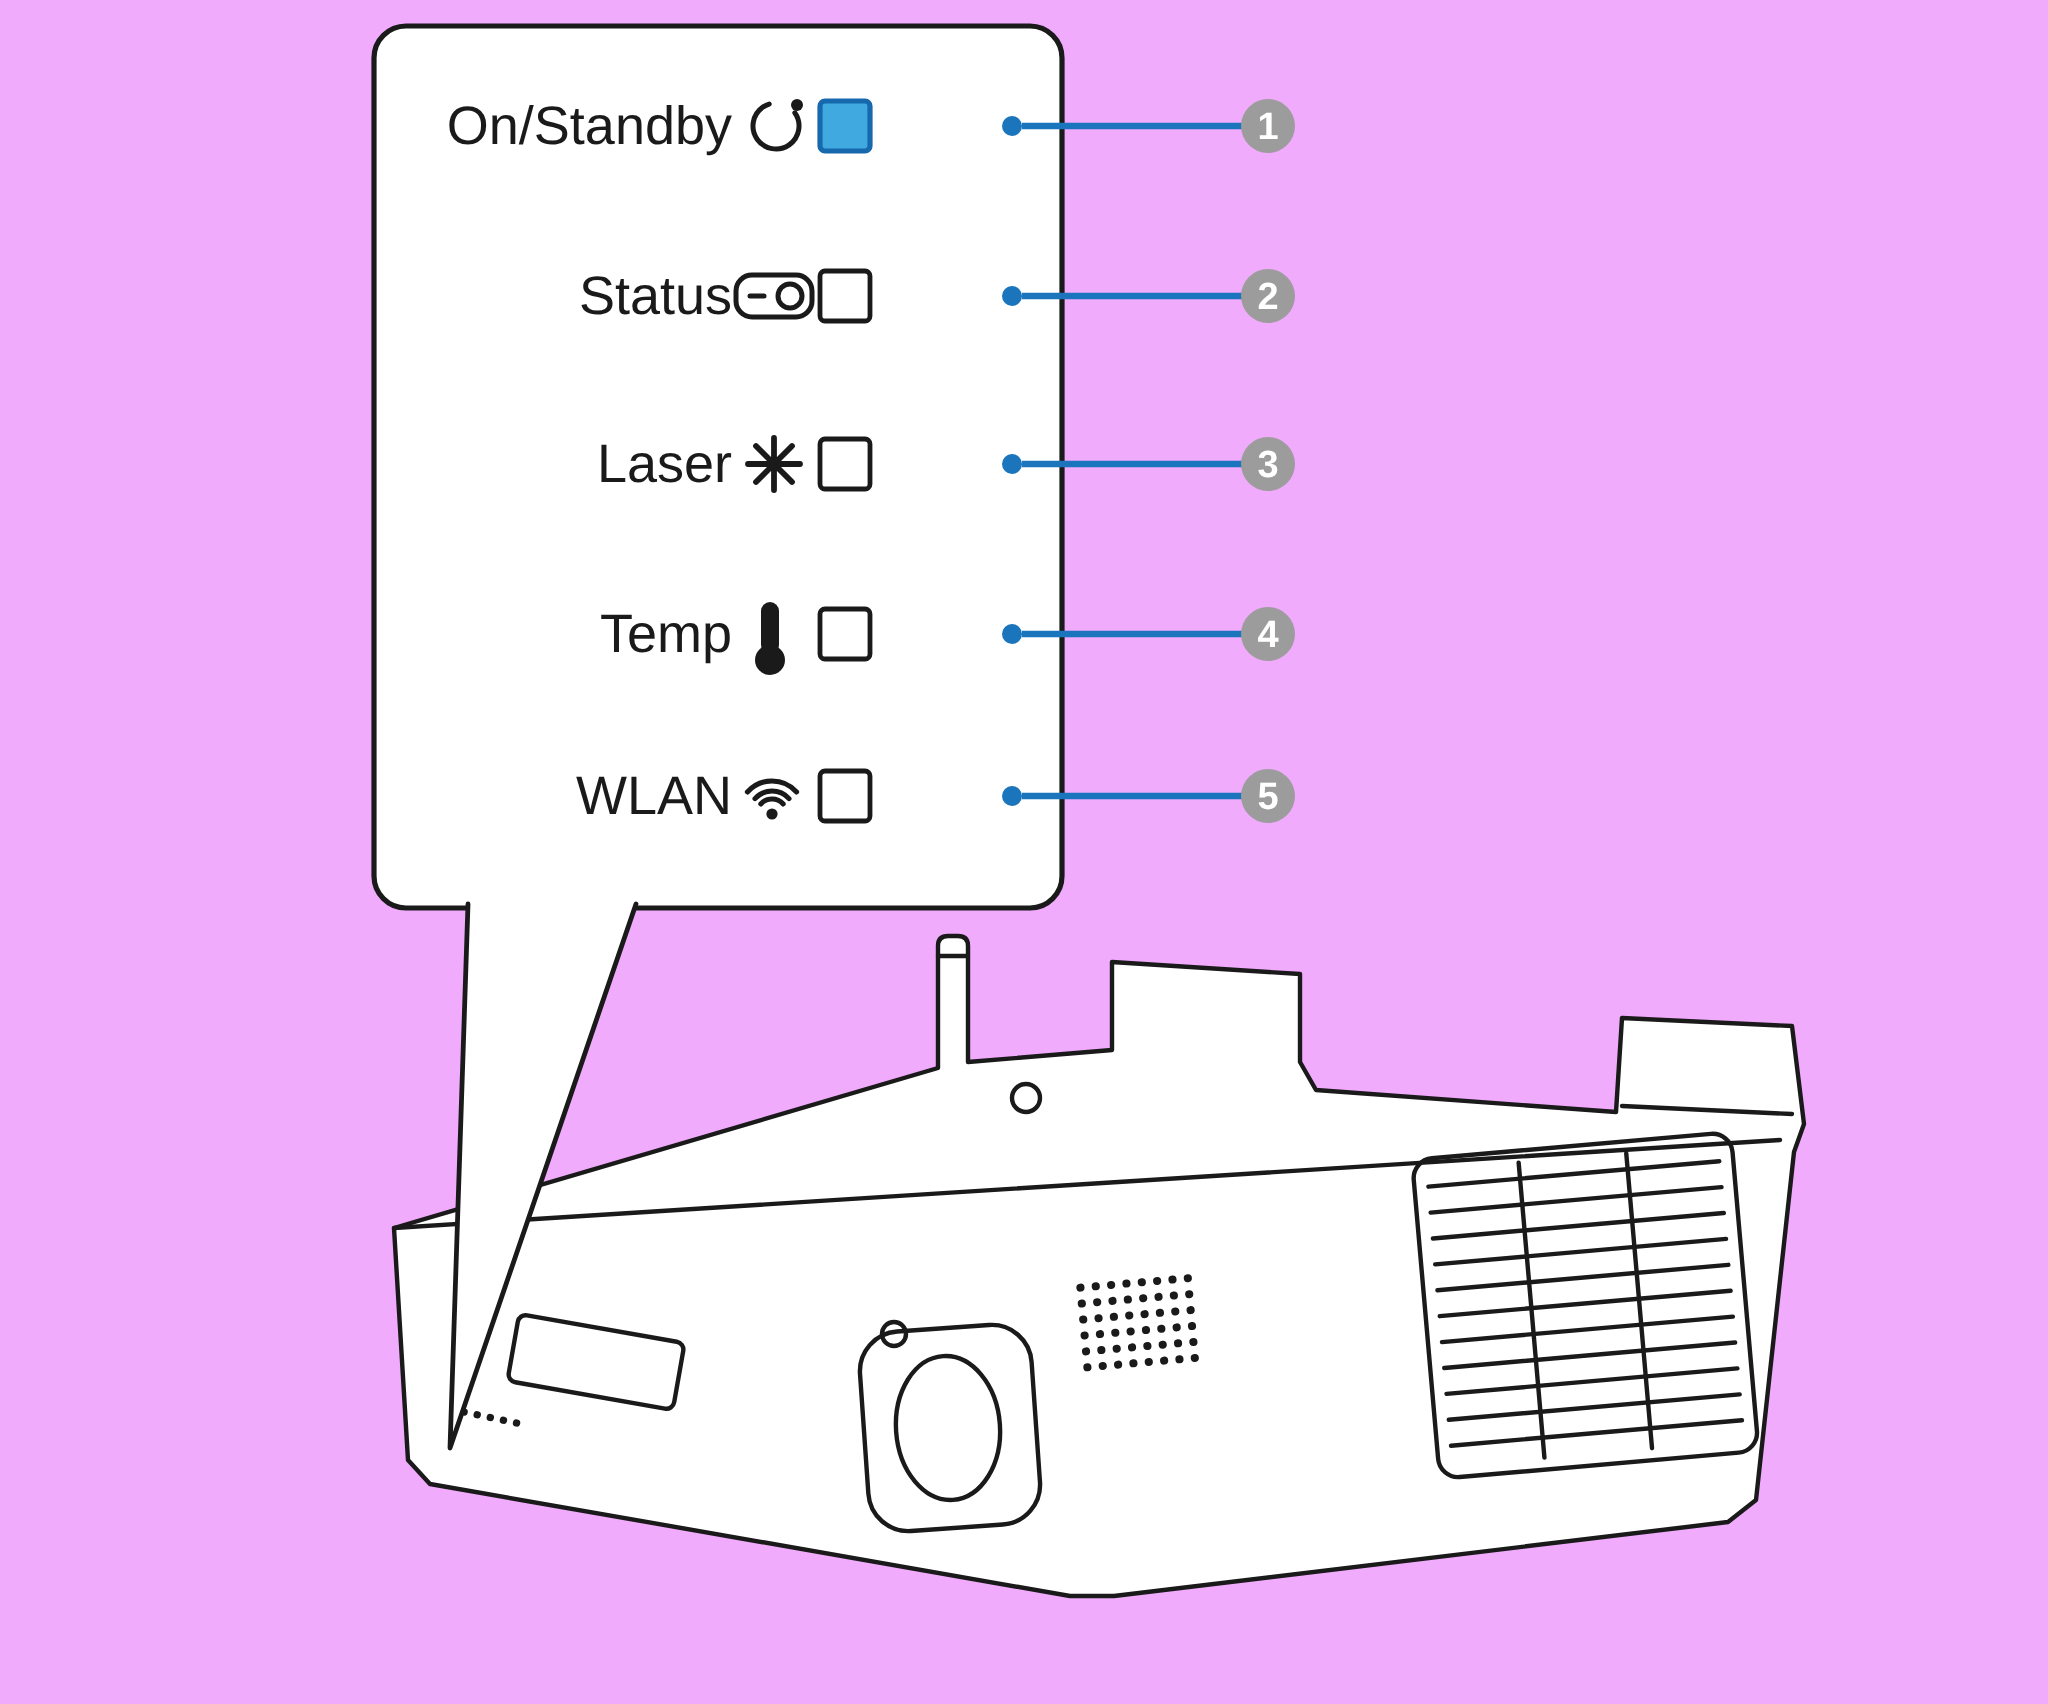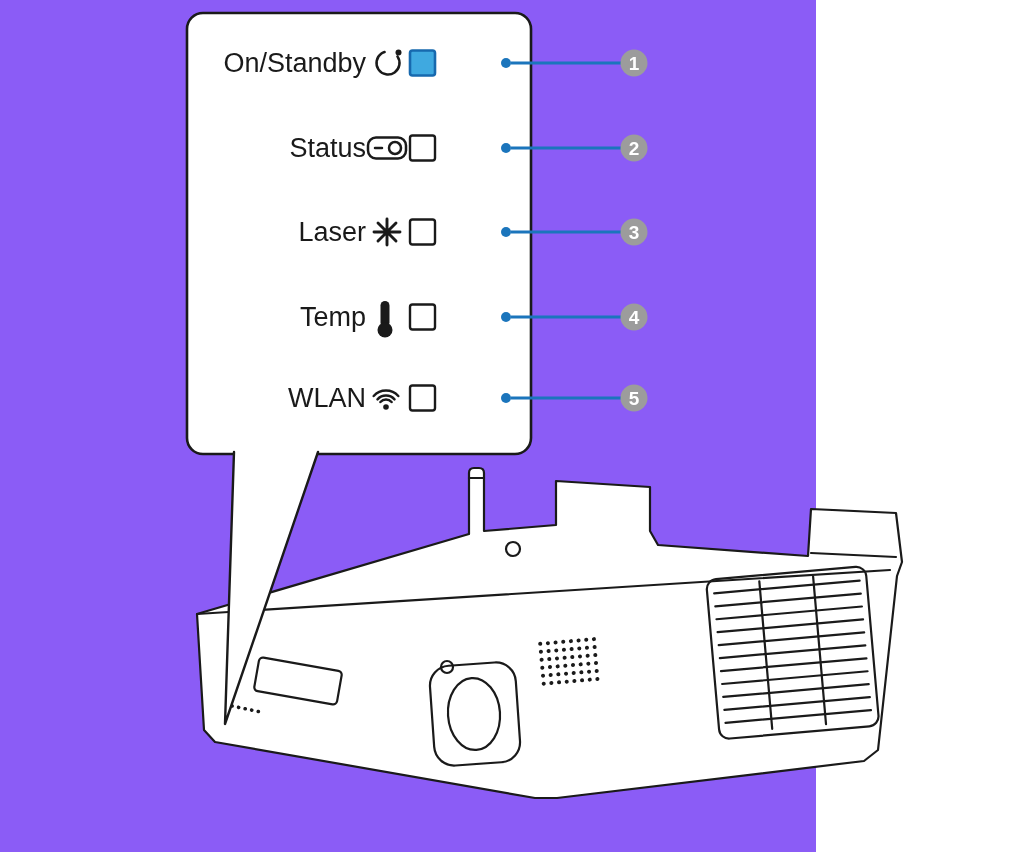--- a/index.html
+++ b/index.html
@@ -1,16 +1,16 @@
 <!DOCTYPE html>
 <html><head>
 <meta charset="utf-8">
 <style>
   html,body { margin:0; padding:0; background:#ffffff; }
-  .stage { width:816px; height:852px; position:relative; background:#8b5cf6; }
+  .stage { width:1024px; height:852px; position:relative; background:#f0abfc; }
   svg { display:block; }
 
   .ln   { fill:none; stroke:#1a1a1a; stroke-width:2.2; stroke-linejoin:round; stroke-linecap:round; }
   .fillwhite { fill:#ffffff; }
 
   .box  { fill:#ffffff; stroke:#1a1a1a; stroke-width:2.6; }
   .ptr  { fill:none; stroke:#1a1a1a; stroke-width:2.4; stroke-linejoin:round; stroke-linecap:round; }
 
   .label { font-family:"Liberation Sans", sans-serif; font-size:27px; fill:#1a1a1a; text-anchor:end; }
   .num   { font-family:"Liberation Sans", sans-serif; font-size:19px; font-weight:bold; fill:#ffffff; text-anchor:middle; }

